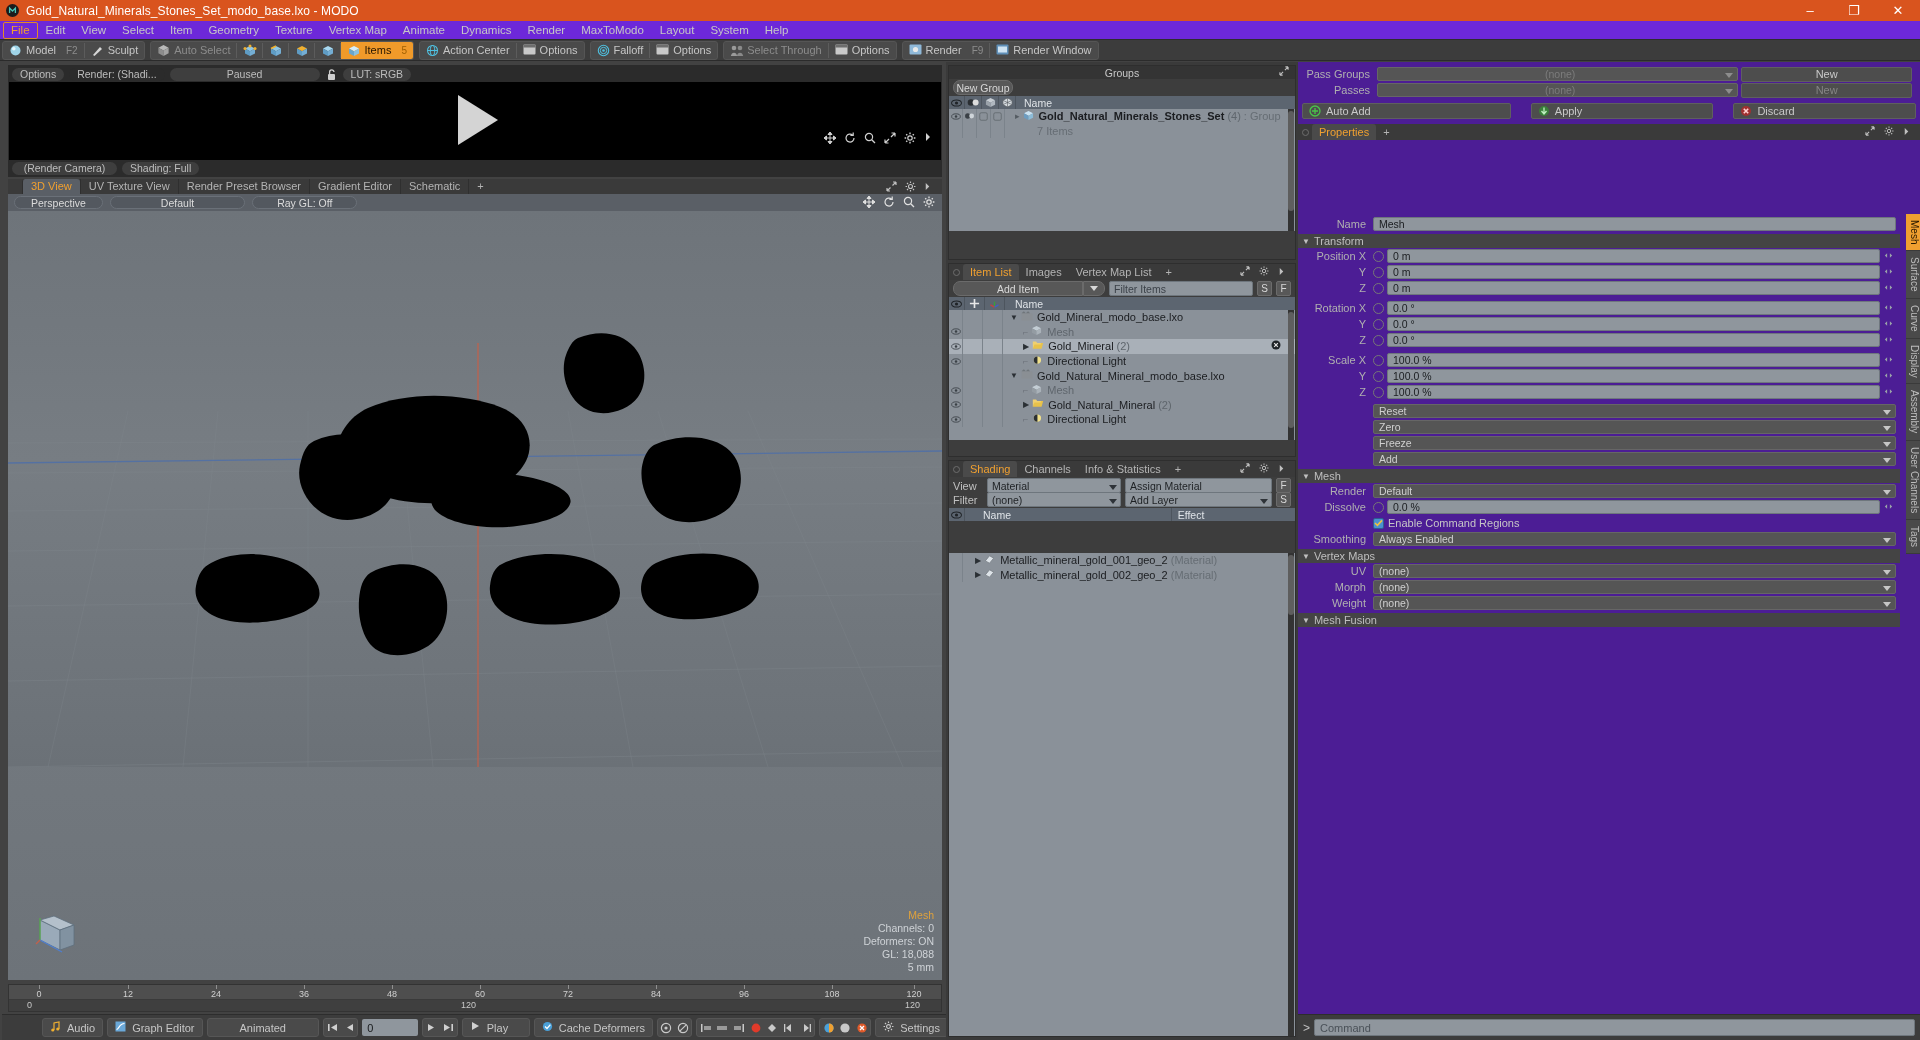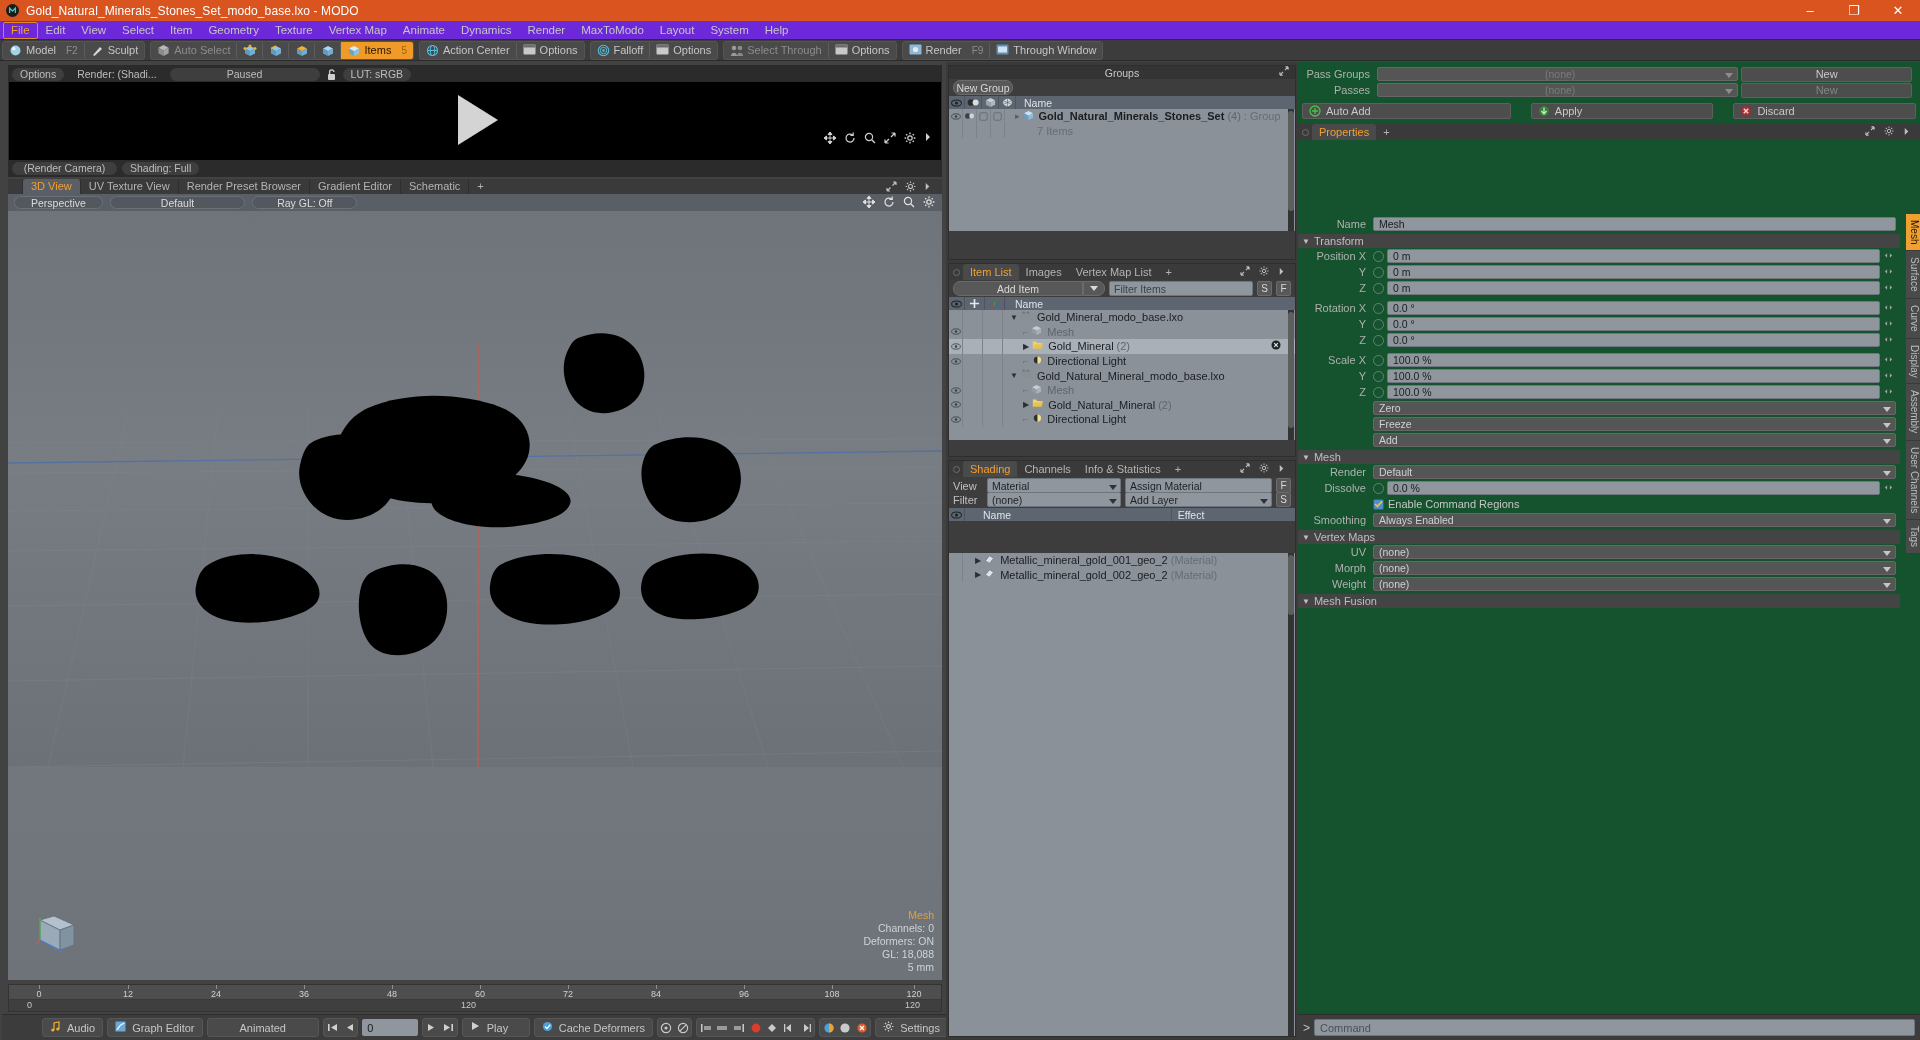--- a/index.html
+++ b/index.html
@@ -122,21 +122,21 @@
   .listbody{ background:#8a9199; }
   .row { height:14.6px; display:flex; align-items:center; font-size:11px; color:#1b1d20; position:relative;}
   .row.sel { background:#a9b0b8; }
   .row .gut { width:14px; height:14.6px; display:flex;align-items:center;justify-content:center;
               border-right:1px solid #7b838b;}
   .row .nm { padding-left:4px; display:flex; align-items:center; gap:3px; white-space:nowrap;}
   .muted { color:#5f666d; }
   .grey { color:#666d74; }
 
   
-  .rightcol{ position:absolute; left:1298px; top:0; right:0; bottom:0; background:#14532d; }
+  .rightcol{ position:absolute; left:1298px; top:0; right:0; bottom:0; background:#4c1d95; }
   .prow { display:flex; align-items:center; height:16px; gap:3px; padding:0 4px 0 0; }
   .plabel{ width:72px; text-align:right; font-size:11px; color:#b0b0b0; padding-right:4px; flex:none;}
   .pfield{ flex:1; height:14px; background:#8f969d; border:1px solid #6e767d; border-radius:2px;
            color:#1a1d20; font-size:10.5px; display:flex; align-items:center; padding-left:5px; position:relative;}
   .pdd{ flex:1; height:14px; background:#555; border:1px solid #666; border-radius:2px; color:#d0d0d0;
         font-size:10.5px; display:flex; align-items:center; padding-left:5px; position:relative;}
   .pdd.dis{ color:#7c7c7c;}
   .pdd .ar{ position:absolute; right:4px; }
   .pbtn{ height:15px; border:1px solid #5f5f5f; background:#4d4d4d; border-radius:2px; display:flex;
          align-items:center; justify-content:center; gap:4px; font-size:11px; color:#c9c9c9; }
@@ -366,21 +366,21 @@
         <span class="hot">F9</span>
       </div>
       <div class="sep"></div>
       <div class="tbtn">
         <span class="ico">
           <svg width="13" height="11" viewBox="0 0 13 11">
               <rect x="0.5" y="0.5" width="12" height="10" rx="1" fill="#5f8fb8"></rect>
               <rect x="2" y="2.5" width="9" height="6" fill="#cfe3f2"></rect>
             </svg>
         </span>
-        <span>Through Window</span>
+        <span>Render Window</span>
       </div>
     </div>
   </div>
 
   <div class="main">
 
     <div class="leftcol">
 
       <div class="rpanel">
         <div class="rtoolrow">
@@ -1268,20 +1268,29 @@
         </div>
         <div class="prow">
           <span class="plabel">Z</span>
           <span class="knob"></span>
           <div class="pfield">100.0 %</div>
           <span class="ico"><svg width="11" height="11" viewBox="0 0 12 12">
                 <path d="M2 6 L4.5 3.5 V8.5 Z M10 6 L7.5 3.5 V8.5 Z" fill="#9aa2aa"></path>
               </svg></span>
         </div>
 
+        <div class="prow" style="margin-top:3px;">
+          <span class="plabel"></span>
+          <div class="pdd" style="flex:1;">
+            <span>Reset</span>
+            <span class="ar"><svg width="8" height="5" viewBox="0 0 8 5">
+                  <path d="M0 0 L8 0 L4 5 Z" fill="#c6c6c6"></path>
+                </svg></span>
+          </div>
+        </div>
         <div class="prow">
           <span class="plabel"></span>
           <div class="pdd" style="flex:1;">
             <span>Zero</span>
             <span class="ar"><svg width="8" height="5" viewBox="0 0 8 5">
                   <path d="M0 0 L8 0 L4 5 Z" fill="#c6c6c6"></path>
                 </svg></span>
           </div>
         </div>
         <div class="prow">

